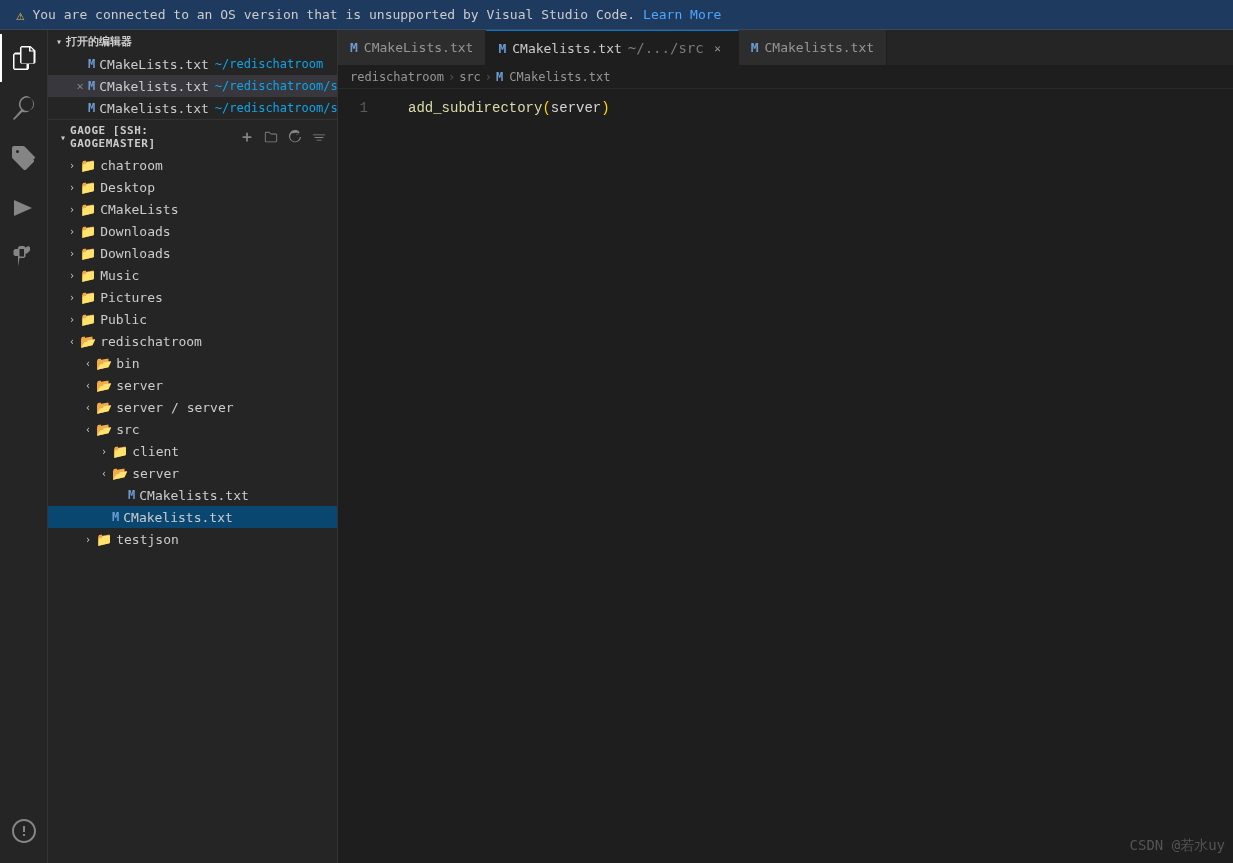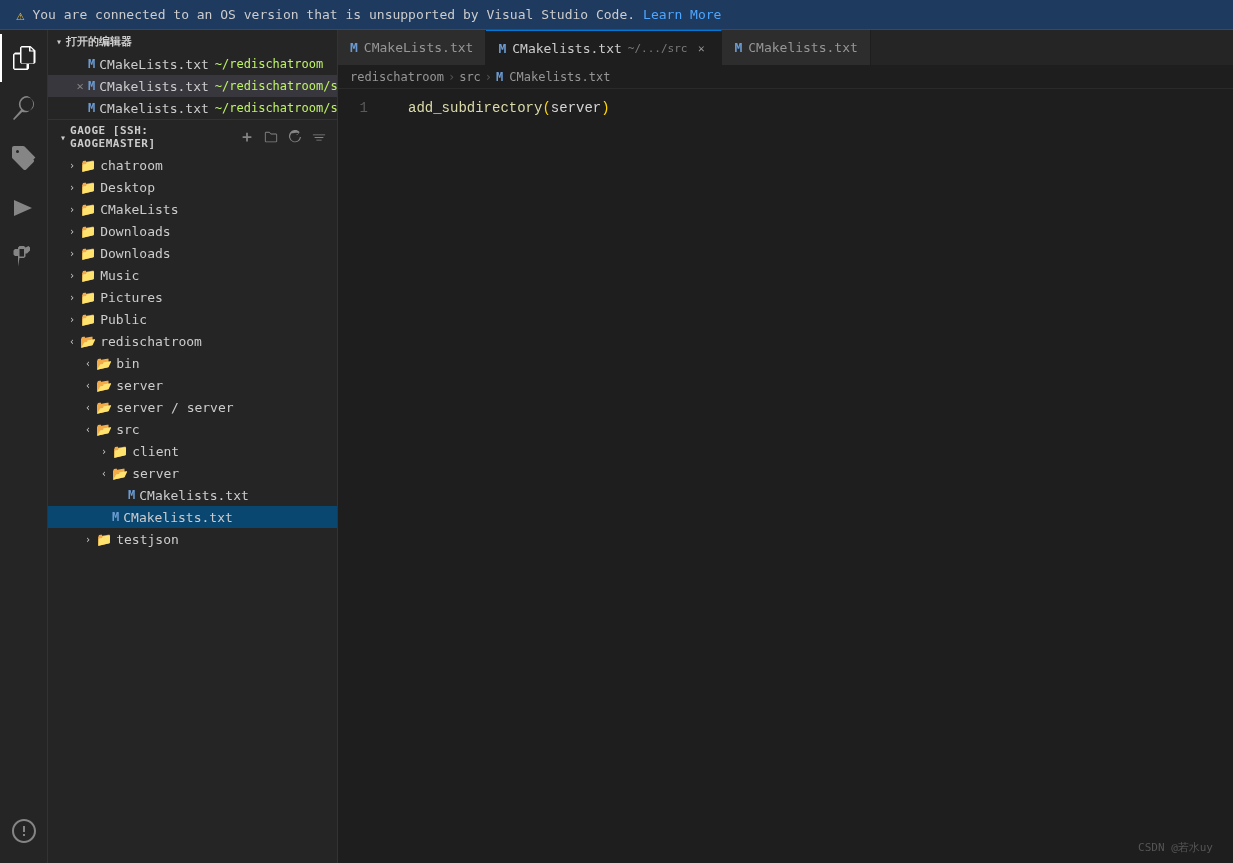--- a/index.html
+++ b/index.html
@@ -139,21 +139,21 @@
       white-space: nowrap;
       height: 22px;
       font-size: 13px;
     }
     .tree-item.active { background: #094771; }
     .tree-item.selected-editor { background: #37373d; }
 
     .tree-item .indent { flex-shrink: 0; }
     .tree-item .arrow { width: 16px; text-align: center; font-size: 10px; color: #cccccc; flex-shrink: 0; }
     .tree-item .file-name { color: #cccccc; }
-    .tree-item .file-path { color: #bef264; margin-left: 6px; font-size: 12px; }
+    .tree-item .file-path { color: #0ea5e9; margin-left: 6px; font-size: 12px; }
     .m-icon { color: #6b9bd2; font-weight: bold; font-size: 12px; margin-right: 4px; }
 
     
     .editor-area {
       flex: 1;
       display: flex;
       flex-direction: column;
       background: #1e1e1e;
       overflow: hidden;
     }
@@ -230,22 +230,22 @@
       color: #5a5a5a;
       user-select: none;
       flex-shrink: 0;
     }
     .code-content { color: #d4d4d4; }
 
     
     .watermark {
       position: absolute;
       bottom: 8px;
-      right: 20px;
-      font-size: 11px;
+      right: 8px;
+      font-size: 14px;
       color: #555;
       margin-left: 40px;
     }
 
     
     .open-editors-section {
       border-bottom: 1px solid #333;
     }
 
     
@@ -528,21 +528,21 @@
     <div class="tabs-bar">
 
       <div class="tab">
         <span class="tab-m">M</span>
         <span>CMakeLists.txt</span>
       </div>
 
       <div class="tab active">
         <span class="tab-m">M</span>
         <span>CMakelists.txt</span>
-        <span style="color:#7a7a7a; font-size:11px;">~/.../src</span>
+        <span style="color:#7a7a7a; font-size:14px;">~/.../src</span>
         <span class="close-btn">✕</span>
       </div>
 
       <div class="tab">
         <span class="tab-m">M</span>
         <span>CMakelists.txt</span>
       </div>
     </div>
 
     <div class="breadcrumb">

